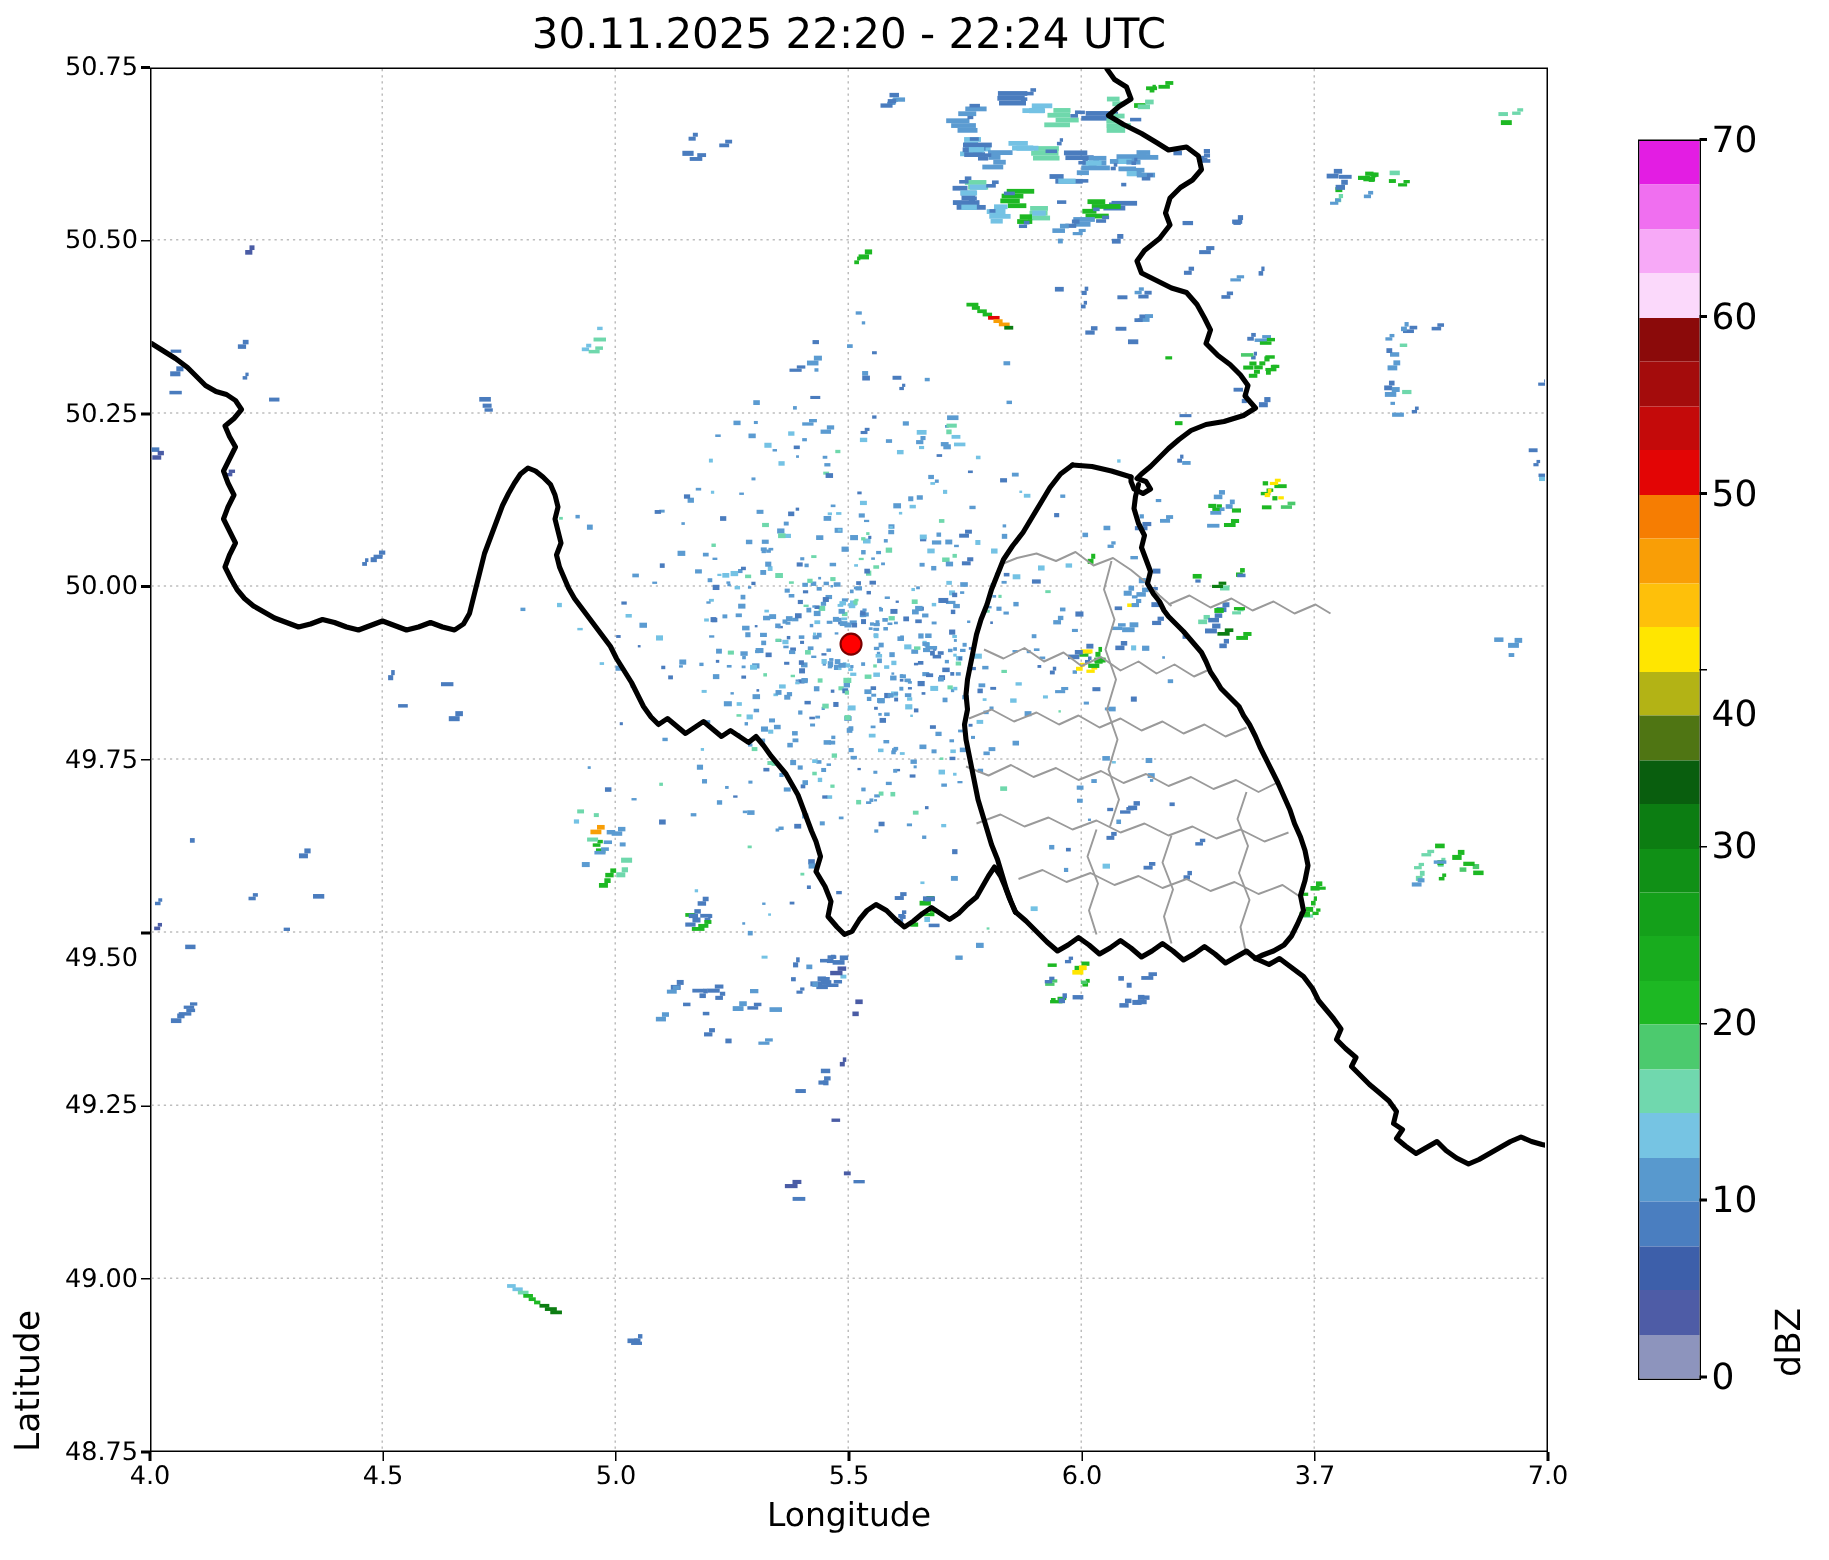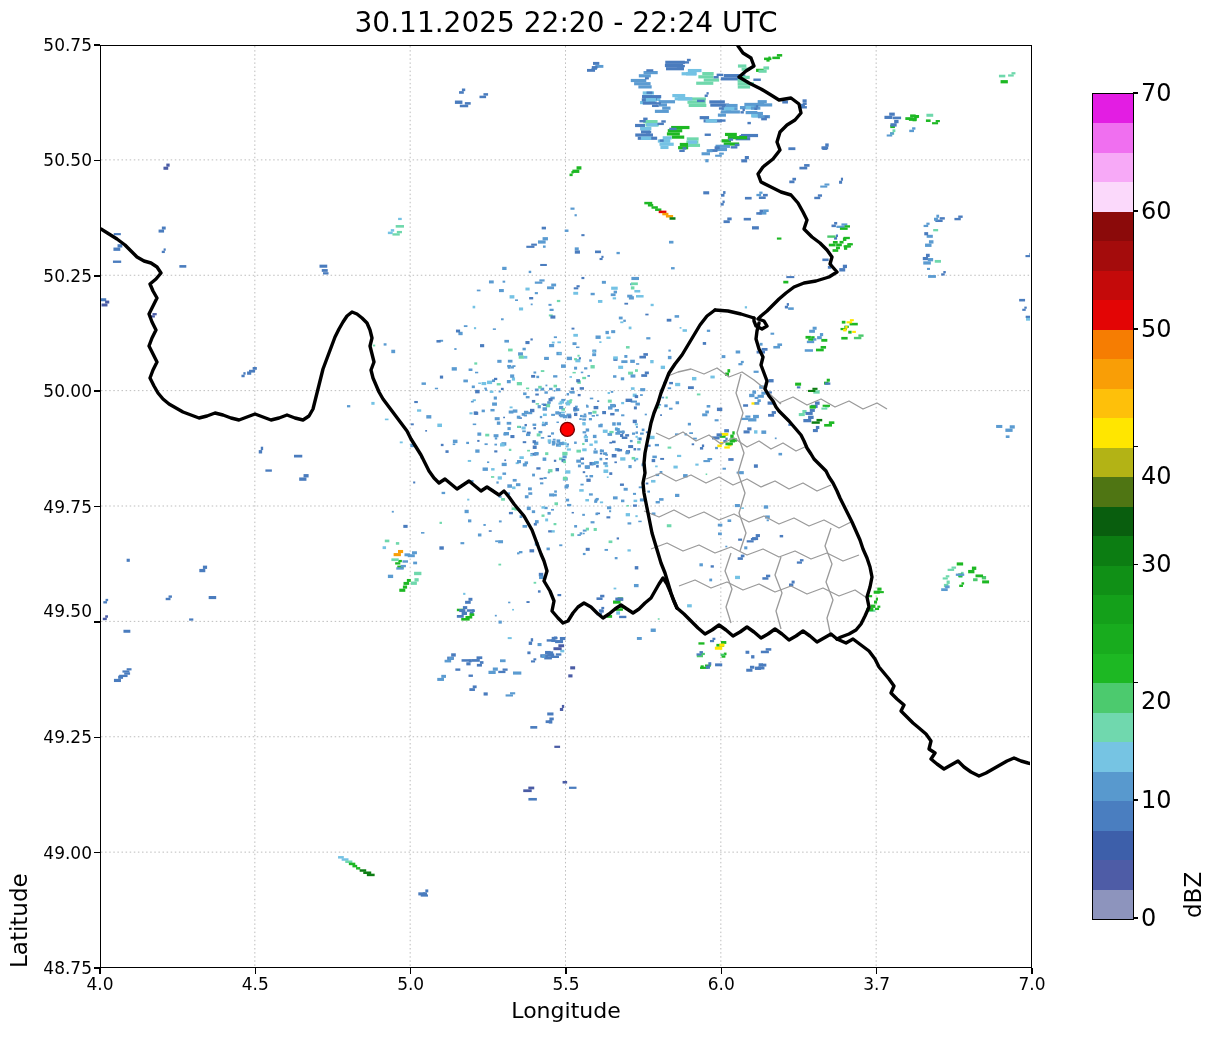--- a/index.html
+++ b/index.html
@@ -1490,21 +1490,21 @@
       <div class="tick-x" style="left:876.6666666666666px;">3.7</div>
       <div class="tickmark" style="left:1031.3px;top:968px;width:1.5px;height:6px;"></div>
       <div class="tick-x" style="left:1032px;">7.0</div>
       <div class="tickmark" style="left:94px;top:967.3px;width:6px;height:1.5px;"></div>
       <div class="tick-y" style="top:968px;">48.75</div>
       <div class="tickmark" style="left:94px;top:851.925px;width:6px;height:1.5px;"></div>
       <div class="tick-y" style="top:852.625px;">49.00</div>
       <div class="tickmark" style="left:94px;top:736.55px;width:6px;height:1.5px;"></div>
       <div class="tick-y" style="top:737.25px;">49.25</div>
       <div class="tickmark" style="left:94px;top:621.175px;width:6px;height:1.5px;"></div>
-      <div class="tick-y" style="top:611px;">49.50</div>
+      <div class="tick-y" style="top:639px;">49.50</div>
       <div class="tickmark" style="left:94px;top:505.8px;width:6px;height:1.5px;"></div>
       <div class="tick-y" style="top:506.5px;">49.75</div>
       <div class="tickmark" style="left:94px;top:390.425px;width:6px;height:1.5px;"></div>
       <div class="tick-y" style="top:391.125px;">50.00</div>
       <div class="tickmark" style="left:94px;top:275.05px;width:6px;height:1.5px;"></div>
       <div class="tick-y" style="top:275.75px;">50.25</div>
       <div class="tickmark" style="left:94px;top:159.675px;width:6px;height:1.5px;"></div>
       <div class="tick-y" style="top:160.375px;">50.50</div>
       <div class="tickmark" style="left:94px;top:44.3px;width:6px;height:1.5px;"></div>
       <div class="tick-y" style="top:45px;">50.75</div>
@@ -1542,21 +1542,21 @@
       <div class="cb-seg" style="background: rgb(61, 95, 170);"></div>
       <div class="cb-seg" style="background: rgb(78, 92, 166);"></div>
       <div class="cb-seg" style="background: rgb(141, 148, 189);"></div>
     </div>
   <div id="cb-decorations">
       <div class="tickmark" style="left:1133px;top:917.3px;width:5px;height:1.5px;"></div>
       <div class="cb-tick-label" style="top: 918px;">0</div>
       <div class="tickmark" style="left:1133px;top:799.4428571428572px;width:5px;height:1.5px;"></div>
       <div class="cb-tick-label" style="top: 800.143px;">10</div>
       <div class="tickmark" style="left:1133px;top:681.5857142857143px;width:5px;height:1.5px;"></div>
-      <div class="cb-tick-label" style="top: 682.286px; margin-top: 19px;">20</div>
+      <div class="cb-tick-label" style="top: 682.286px;">20</div>
       <div class="tickmark" style="left:1133px;top:563.7285714285713px;width:5px;height:1.5px;"></div>
       <div class="cb-tick-label" style="top: 564.429px;">30</div>
       <div class="tickmark" style="left:1133px;top:445.8714285714286px;width:5px;height:1.5px;"></div>
       <div class="cb-tick-label" style="top: 446.571px; margin-top: 29px;">40</div>
       <div class="tickmark" style="left:1133px;top:328.0142857142857px;width:5px;height:1.5px;"></div>
       <div class="cb-tick-label" style="top: 328.714px;">50</div>
       <div class="tickmark" style="left:1133px;top:210.1571428571429px;width:5px;height:1.5px;"></div>
       <div class="cb-tick-label" style="top: 210.857px;">60</div>
       <div class="tickmark" style="left:1133px;top:92.3px;width:5px;height:1.5px;"></div>
       <div class="cb-tick-label" style="top: 93px;">70</div>

